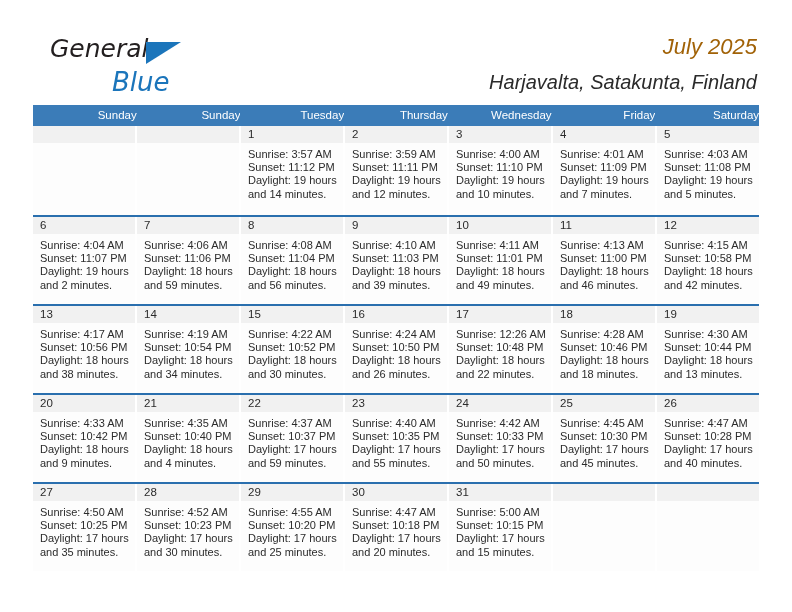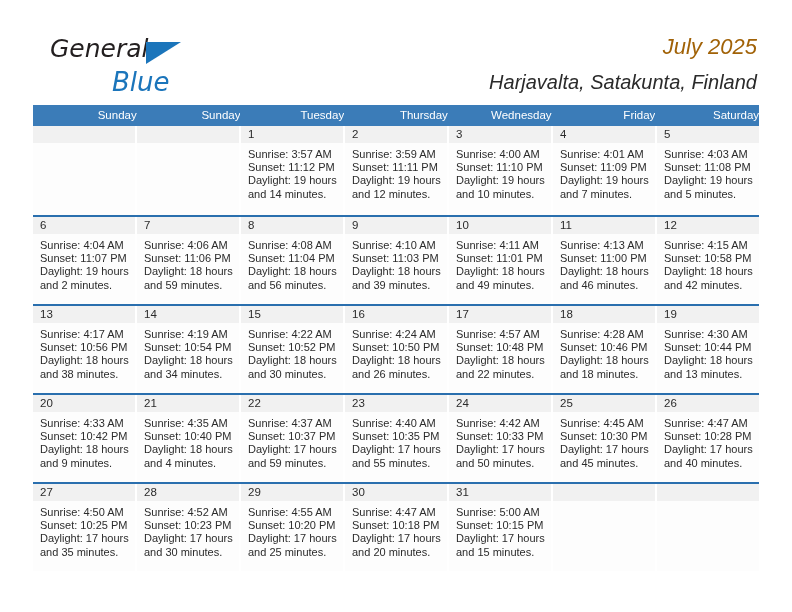--- a/index.html
+++ b/index.html
@@ -346,21 +346,21 @@
             <div class="cellbody">
               <div>Sunrise: 4:24 AM</div>
               <div>Sunset: 10:50 PM</div>
               <div>Daylight: 18 hours</div>
               <div>and 26 minutes.</div>
             </div>
           </div>
           <div class="daycell">
             <div class="datebar">17</div>
             <div class="cellbody">
-              <div>Sunrise: 4:57 AM</div>
+              <div>Sunrise: 12:26 AM</div>
               <div>Sunset: 10:48 PM</div>
               <div>Daylight: 18 hours</div>
               <div>and 22 minutes.</div>
             </div>
           </div>
           <div class="daycell">
             <div class="datebar">18</div>
             <div class="cellbody">
               <div>Sunrise: 4:28 AM</div>
               <div>Sunset: 10:46 PM</div>

